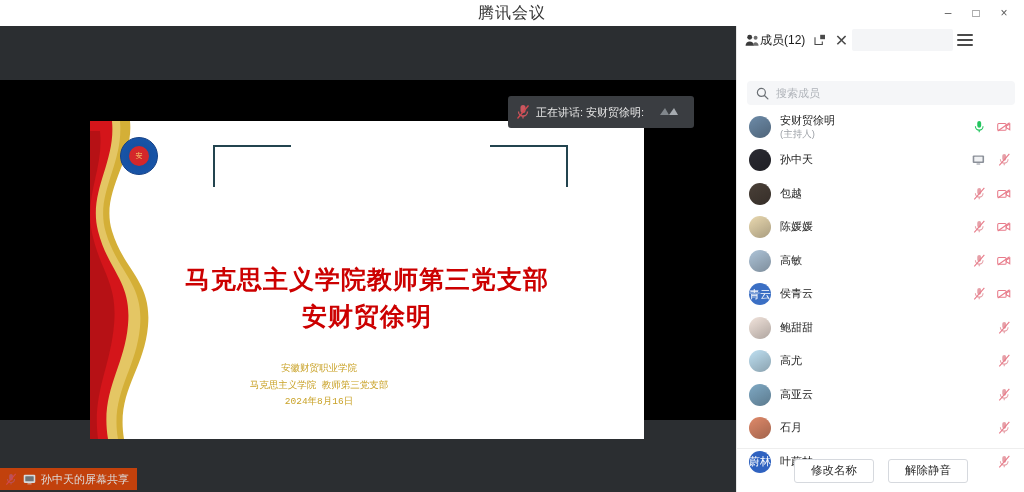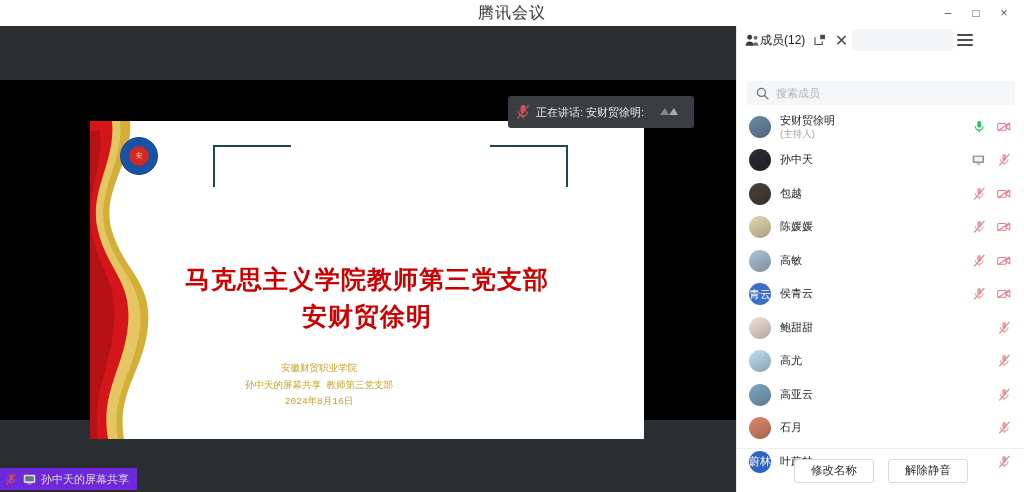--- a/index.html
+++ b/index.html
@@ -97,21 +97,21 @@
     font-family: Liberation Mono, monospace;
   }
 
   
   .share-bar {
     position: absolute; left: 0; top: 440px; width: 736px; height: 26px;
     background: #2b2e31;
   }
   .share-chip {
     position: absolute; left: 0; top: 2px; height: 22px;
-    background: #6d28d9;
+    background: #c2410c;
     display: flex; align-items: center; gap: 5px; padding: 0 8px 0 5px;
   }
   .share-chip .lbl { font-size: 11px; color: #dcdcdc; white-space: nowrap; }
 
   
   .panel {
     position: absolute; left: 736px; top: 26px; width: 288px; height: 466px;
     background: #ffffff;
     border-left: 1px solid #e6e6e6;
   }
@@ -200,21 +200,21 @@
         <div class="bracket tl"></div>
         <div class="bracket tr"></div>
 
         <div class="slide-title">
           <div>马克思主义学院教师第三党支部</div>
           <div>安财贸徐明</div>
         </div>
 
         <div class="slide-sub">
           <div>安徽财贸职业学院</div>
-          <div>孙中天的屏幕共享 教师第三党支部</div>
+          <div>马克思主义学院 教师第三党支部</div>
           <div>2024年8月16日</div>
         </div>
       </div>
 
       <div class="speaking-pill">
         <svg class="speaking-mic" viewBox="0 0 14 16">
           <rect x="4.5" y="1" width="5" height="8" rx="2.5" fill="#c9575f"></rect>
           <path d="M2.5 7.5 a4.5 4.5 0 0 0 9 0" fill="none" stroke="#c9575f" stroke-width="1.3"></path>
           <line x1="7" y1="12" x2="7" y2="14.5" stroke="#c9575f" stroke-width="1.3"></line>
           <line x1="1.5" y1="14.5" x2="12.5" y2="1.5" stroke="#d4484f" stroke-width="1.3"></line>

